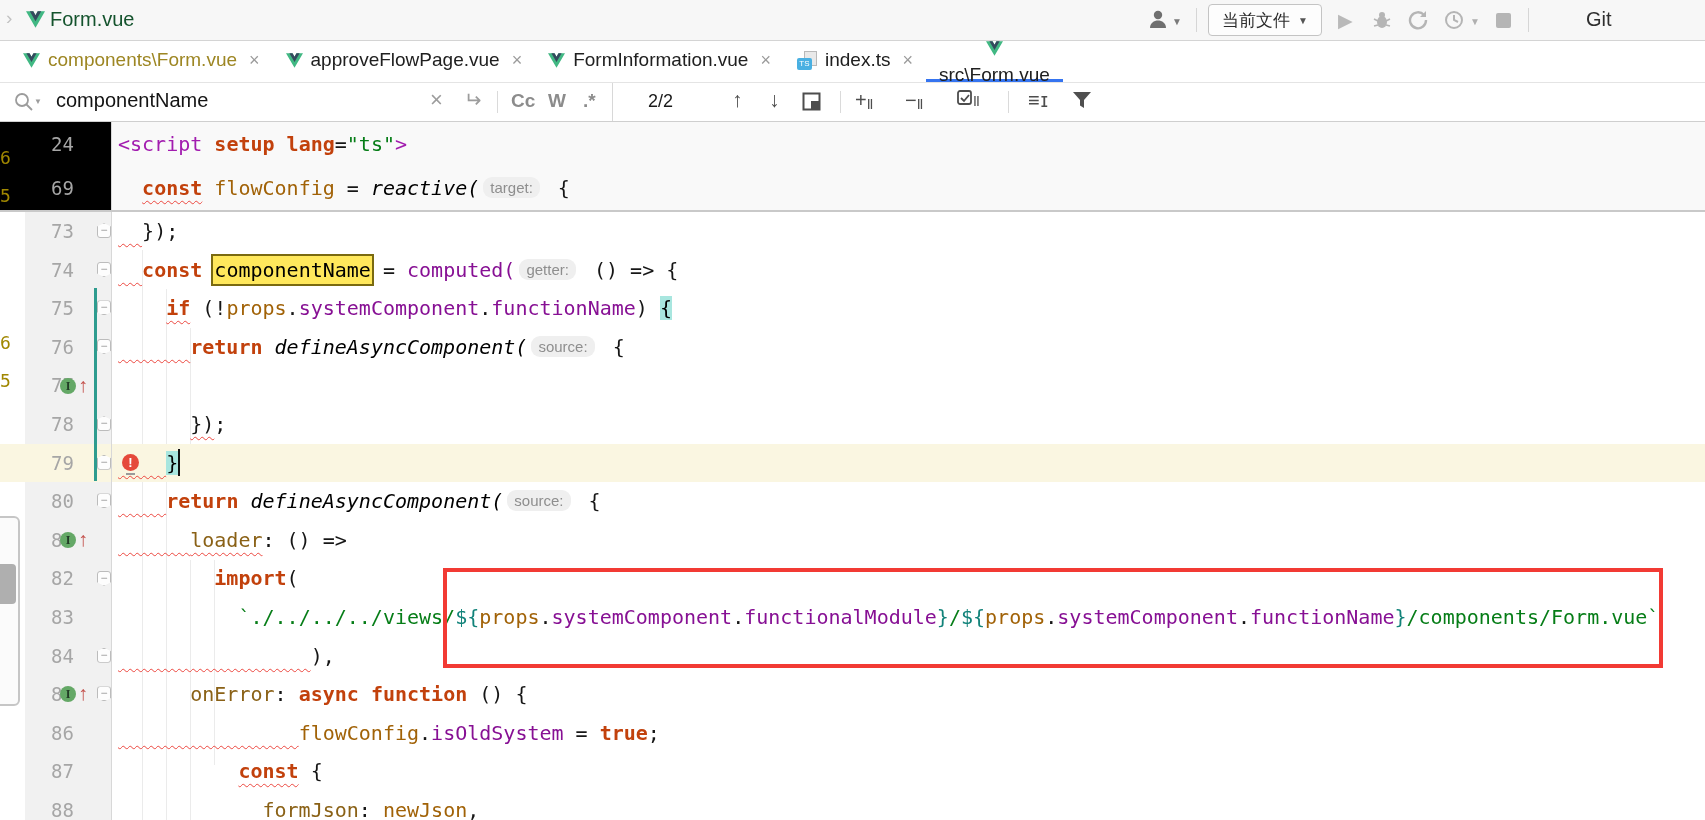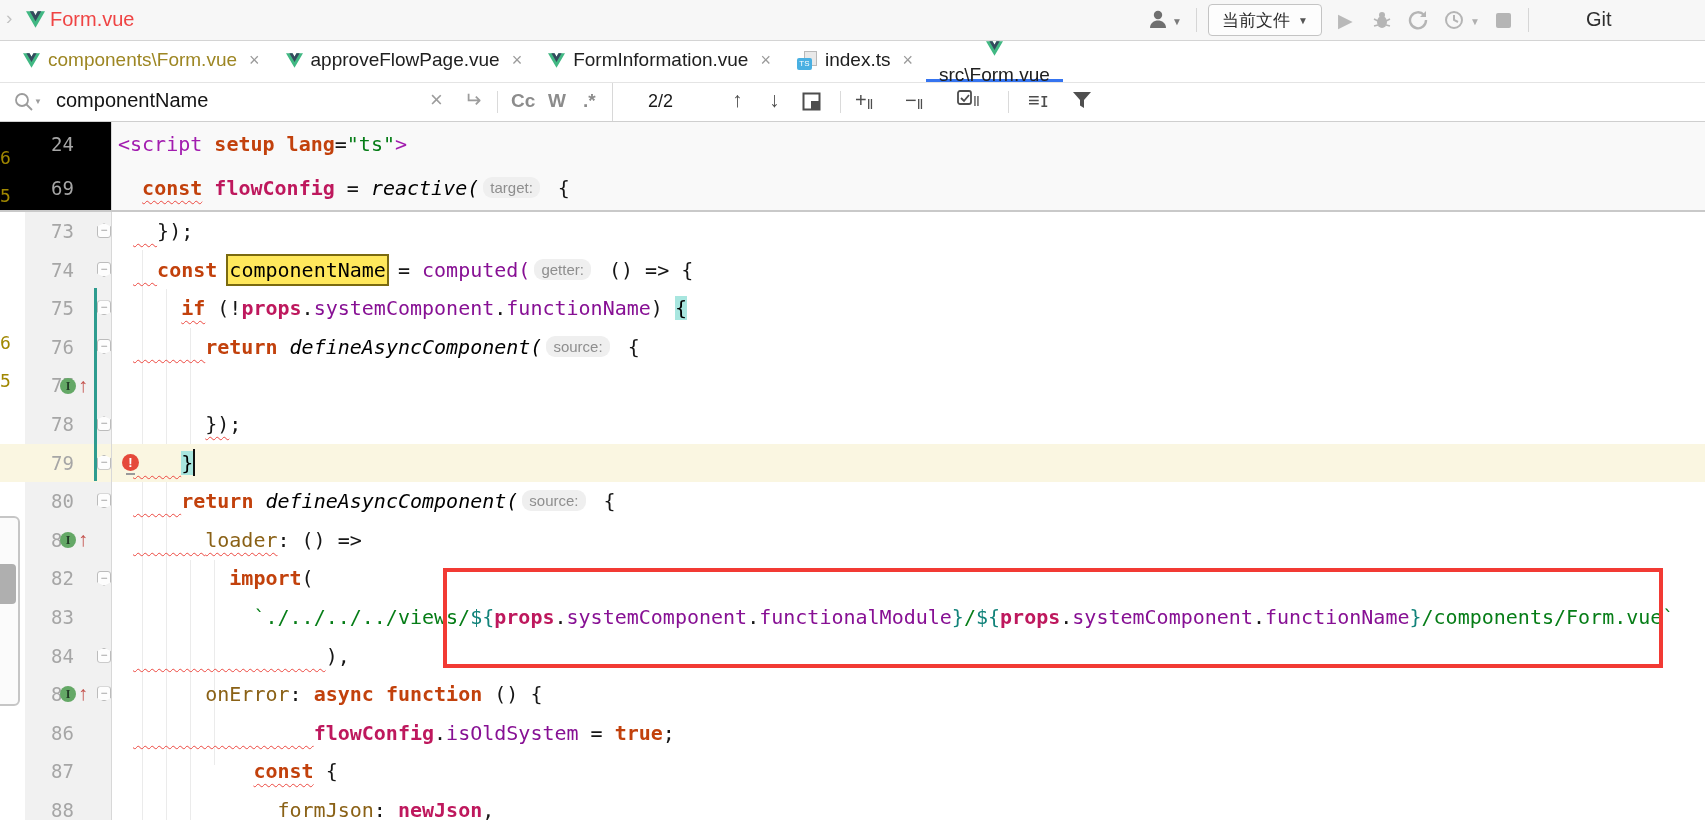--- a/index.html
+++ b/index.html
@@ -3,21 +3,21 @@
 <meta charset="utf-8">
 <style>
   html,body{margin:0;padding:0;}
   body{width:1705px;height:820px;overflow:hidden;position:relative;background:#fff;
        font-family:"Liberation Sans",sans-serif;-webkit-font-smoothing:antialiased;}
   
   #titlebar{position:absolute;left:0;top:0;width:1705px;height:40px;background:#f7f7f7;
             border-bottom:1px solid #d4d4d4;}
   .tb-crumb{position:absolute;left:6px;top:7px;font-size:19px;color:#c2c2c2;}
   .tb-vue{position:absolute;left:26px;top:11px;}
-  .tb-title{position:absolute;left:50px;top:8px;font-size:20px;color:#ef4444;}
+  .tb-title{position:absolute;left:50px;top:8px;font-size:20px;color:#14532d;}
   .tb-divider{position:absolute;top:8px;width:1px;height:24px;background:#d6d6d6;}
   .tb-person{position:absolute;left:1148px;top:9px;}
   .tb-caret{position:absolute;font-size:10px;color:#7a7a7a;top:16px;}
   .tb-pill{position:absolute;left:1208px;top:4px;width:112px;height:30px;background:#fdfdfd;
            border:1px solid #c4c4c4;border-radius:4px;display:flex;align-items:center;
            justify-content:center;gap:8px;font-size:17px;color:#2b2b2b;}
   .tb-pill .pv{font-size:10px;color:#555;}
   .tb-run{position:absolute;left:1338px;top:9px;font-size:19px;color:#b9b9b9;}
   .tb-icon{position:absolute;top:10px;}
   .tb-stop{position:absolute;left:1496px;top:13px;width:15px;height:15px;background:#b5b5b5;border-radius:2px;}
@@ -45,21 +45,21 @@
   .sb-count{left:648px;top:8px;font-size:18px;color:#1a1a1a;}
   .sb-arrow{font-size:21px;color:#4d4d4d;top:5px;font-weight:bold;}
   .sb-div{top:8px;width:1px;height:22px;background:#dadada;}
   .sub2{font-size:14px;color:#4d4d4d;vertical-align:-2px;letter-spacing:-1px;}
   .big{font-size:20px;color:#4d4d4d;}
   
   #editor{position:absolute;left:0;top:122px;width:1705px;height:698px;background:#fff;}
   #gutterbg{position:absolute;left:25px;top:0;width:87px;height:698px;background:#f1f1f1;border-right:1px solid #d8d8d8;box-sizing:border-box;}
   .guide{position:absolute;width:1px;background:#ebebeb;}
   .crow,.srow{display:flex;position:relative;width:1705px;}
-  .crow{height:38.6px;line-height:38.6px;gap:15px;}
+  .crow{height:38.6px;line-height:38.6px;}
   .srow{height:44px;line-height:44px;}
   #sticky{position:relative;border-bottom:2px solid #c9c9c9;background:#f9f9f9;}
   #sticky .gut{background:#000000;}
   .gut{width:112px;flex:0 0 112px;position:relative;box-sizing:border-box;
        border-right:1px solid #d8d8d8;background:transparent;}
   .lnum{position:absolute;left:28px;width:46px;text-align:right;
         font-family:"DejaVu Sans Mono",monospace;font-size:19px;color:#a6a6a6;}
   pre.code{margin:0;padding:0 0 0 6px;font-family:"DejaVu Sans Mono",monospace;font-size:20px;
            line-height:inherit;white-space:pre;}
   .crow.current{background:#faf6e1;}
@@ -74,21 +74,21 @@
         font-size:12px;line-height:16px;text-align:center;}
   .implarrow{position:absolute;left:78px;top:50%;margin-top:-12px;color:#c4534e;font-size:20px;
              font-weight:bold;line-height:22px;}
   
   .erricon{position:absolute;left:122px;top:50%;margin-top:-9px;width:17px;height:17px;border-radius:50%;
            background:#e5493b;color:#fff;font-size:13px;font-weight:bold;line-height:17px;text-align:center;
            font-family:"Liberation Sans",sans-serif;}
   .erricon::after{content:"";position:absolute;left:4px;bottom:-4px;width:9px;height:2px;background:#9a9a9a;}
   
   .tk-kw{color:#c2410c;font-weight:bold;} .tk-tag{color:#a21caf;} .tk-fn{color:#871094;} .tk-fd{color:#871094;}
-  .tk-var{color:#be185d;font-weight:bold;} .tk-tpl{color:#12837a;} .tk-prop{color:#8a6116;} .tk-str{color:#067d17;}
+  .tk-var{color:#a16207;} .tk-tpl{color:#12837a;} .tk-prop{color:#8a6116;} .tk-str{color:#067d17;}
   .tk-pl{color:#161616;} .tk-it{color:#000;font-style:italic;} .tk-ws{color:#161616;}
   .sq{text-decoration-line:underline;text-decoration-style:wavy;text-decoration-color:#ec4840;
       text-decoration-thickness:1.3px;text-underline-offset:5px;}
   .tk-in{display:inline-block;font-family:"Liberation Sans",sans-serif;font-size:15px;line-height:17px;
          color:#8e8e8e;background:#efefef;border-radius:9px;padding:2px 7px;margin:0 6px 0 4px;
          vertical-align:2px;}
   .tk-match{display:inline-block;background:#ffe85c;outline:2px solid #7a6a10;outline-offset:-1px;
             padding:4px 2px;margin:-4px -2px;line-height:22px;}
   .tk-br{background:#a8e6df;}
   .tk-caret{display:inline-block;width:0;border-left:2px solid #111;height:27px;vertical-align:-6px;}

